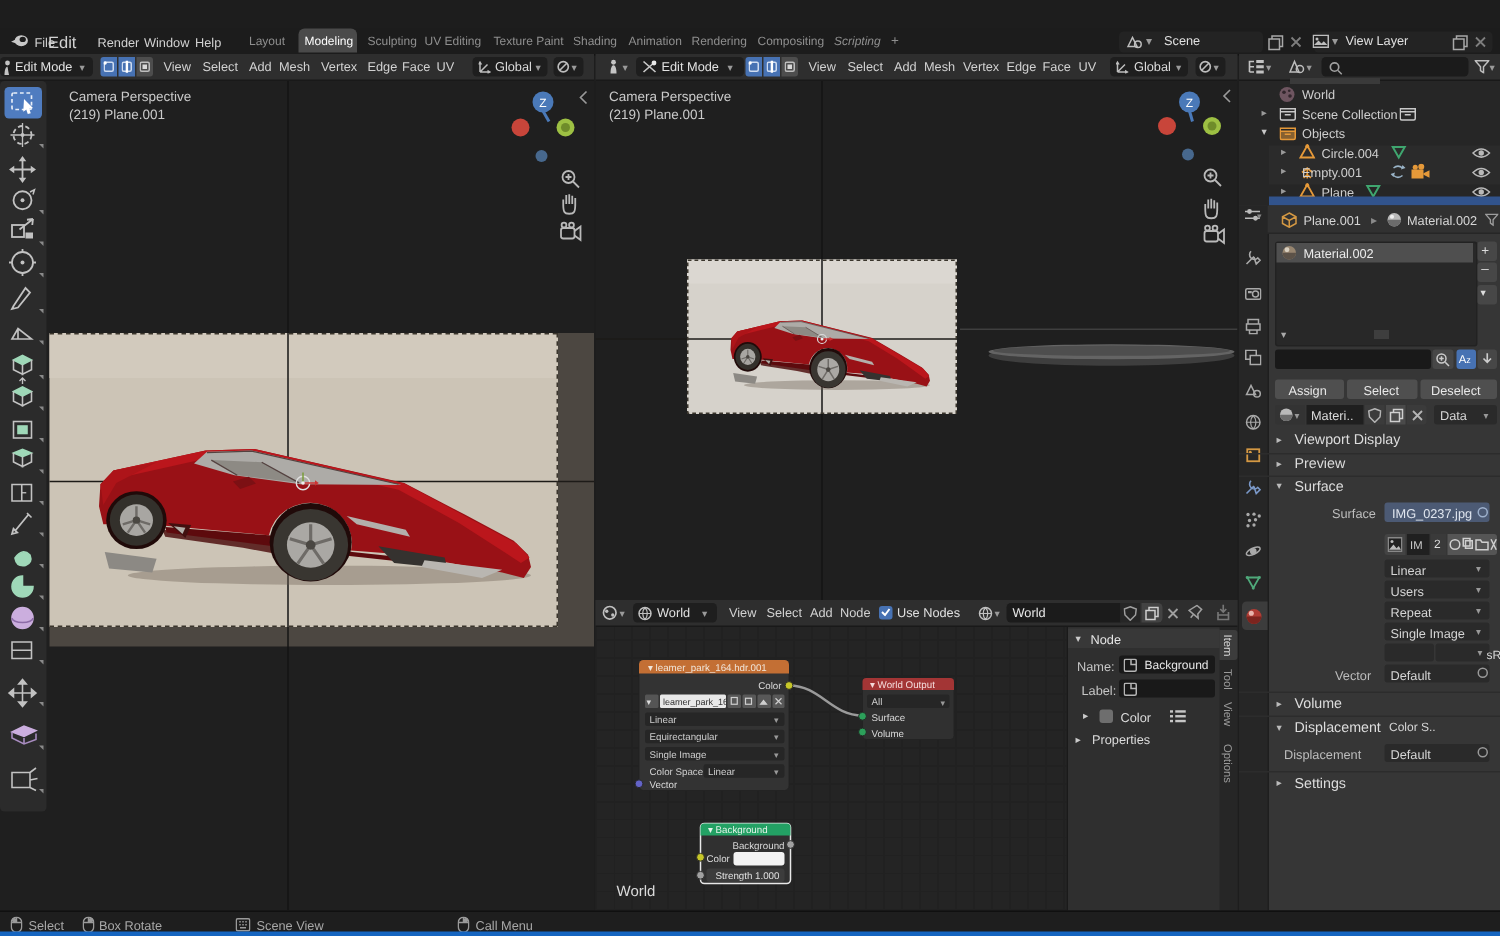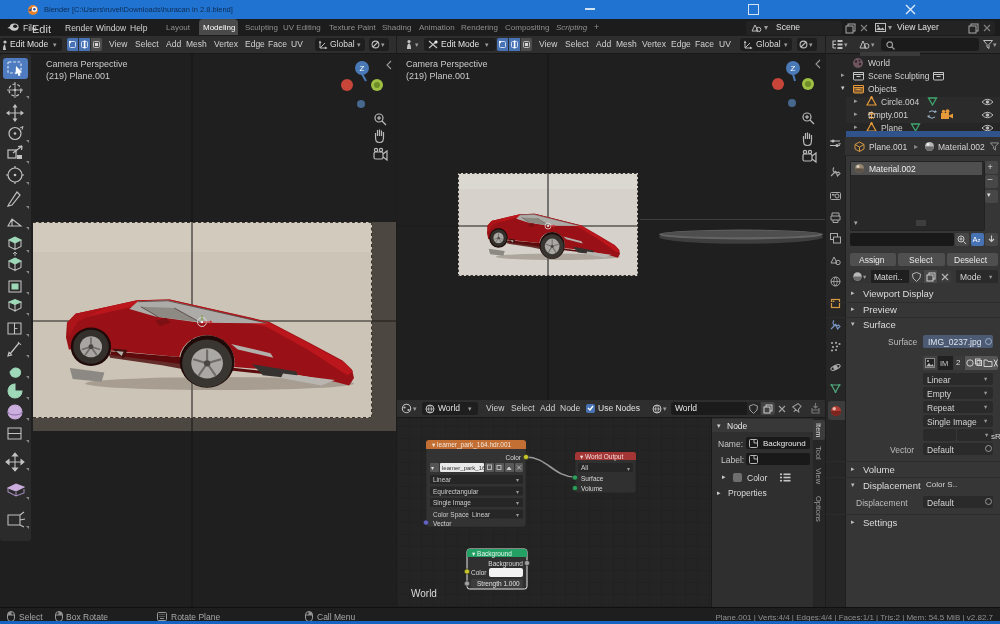--- a/index.html
+++ b/index.html
@@ -7,34 +7,20 @@
        font-family:"Liberation Sans",sans-serif;background:#1d1d1d;
        -webkit-font-smoothing:antialiased;}
   .abs{position:absolute;}
   .txt{color:#d2d2d2;font-size:8.5px;white-space:nowrap;}
   svg{display:block;}
 </style>
 </head>
 <body>
 <div id="app">
 
-  <div class="abs" style="left:0;top:0;width:1000px;height:19px;background:#2173d1;">
-    <svg class="abs" style="left:27px;top:4px;" width="12" height="12" viewBox="0 0 12 12">
-      <circle cx="6" cy="6" r="5" fill="#e8832c"></circle>
-        <circle cx="7.4" cy="5.2" r="2.6" fill="#fff"></circle>
-        <circle cx="7.4" cy="5.2" r="1.2" fill="#1b4aa0"></circle>
-      <path d="M1,6.5 L5,4 L4,7 Z" fill="#1b4aa0"></path>
-    </svg>
-    <div class="abs" style="left:44px;top:5px;font-size:7.5px;color:#0e2c52;">Blender [C:\Users\ruvel\Downloads\huracan in 2.8.blend]</div>
-    <div class="abs" style="left:585px;top:8px;width:10px;height:1.5px;background:#cfe3f5;"></div>
-    <div class="abs" style="left:748px;top:4px;width:9px;height:9px;border:1.5px solid #cfe3f5;"></div>
-    <svg class="abs" style="left:905px;top:4px;" width="11" height="11" viewBox="0 0 11 11">
-      <path d="M1,1 L10,10 M10,1 L1,10" stroke="#dbeafb" stroke-width="1.4"></path>
-    </svg>
-  </div>
 
   <div class="abs" style="left:0;top:19px;width:1000px;height:17px;background:#1c1c1c;border-bottom:1px solid #131313;">
     <svg class="abs" style="left:7px;top:3.5px;" width="12" height="9" viewBox="0 0 15 11">
       <ellipse cx="9" cy="5" rx="5.5" ry="4.6" fill="#c8c8c8"></ellipse>
         <ellipse cx="10.2" cy="4" rx="2.6" ry="2.2" fill="#1c1c1c"></ellipse>
       <path d="M0.5,6 L7,2.5 L5.5,7.5 Z" fill="#c8c8c8"></path>
     </svg>
     <div class="abs txt" style="left:23px;top:3.5px;font-size:8.5px;">File</div>
     <div class="abs txt" style="left:32px;top:3.5px;font-size:11px;">Edit</div>
     <div class="abs txt" style="left:65px;top:3.5px;font-size:8.5px;">Render</div>
@@ -588,21 +574,21 @@
       <circle cx="6" cy="6" r="5" fill="#6e5560"></circle>
         <circle cx="4" cy="4.5" r="1.2" fill="#32262c"></circle>
         <circle cx="8" cy="7" r="1.2" fill="#32262c"></circle>
         <circle cx="7.5" cy="3.5" r="0.9" fill="#32262c"></circle>
     </svg>
     <div class="abs txt" style="left:42px;top:4px;color:#cfcfcf;">World</div>
     <div class="abs" style="left:15px;top:17px;font-size:7px;color:#9a9a9a;">▸</div>
     <svg class="abs" style="left:27px;top:16px;" width="11" height="11" viewBox="0 0 11 11">
         <path d="M0.5,2.5 h10 v6.5 a1,1 0 0 1 -1,1 h-8 a1,1 0 0 1 -1,-1 Z M0.5,4.5 h10 M3.5,6.5 h4" stroke="#c8c8c8" fill="none"></path>
       </svg>
-    <div class="abs txt" style="left:42px;top:17px;color:#cfcfcf;">Scene Sculpting</div>
+    <div class="abs txt" style="left:42px;top:17px;color:#cfcfcf;">Scene Collection</div>
     <svg class="abs" style="left:107px;top:16px;" width="11" height="11" viewBox="0 0 11 11">
         <path d="M0.5,2.5 h10 v6.5 a1,1 0 0 1 -1,1 h-8 a1,1 0 0 1 -1,-1 Z M0.5,4.5 h10 M3.5,6.5 h4" stroke="#c8c8c8" fill="none"></path>
       </svg>
     <div class="abs" style="left:15px;top:30px;font-size:7px;color:#c8c8c8;">▾</div>
     <svg class="abs" style="left:27px;top:29px;" width="11" height="11" viewBox="0 0 11 11">
         <path d="M0.5,2.5 h10 v6.5 a1,1 0 0 1 -1,1 h-8 a1,1 0 0 1 -1,-1 Z M0.5,4.5 h10 M3.5,6.5 h4" stroke="#e59939" fill="none"></path>
         <rect x="0.5" y="4.5" width="10" height="5.5" fill="#e59939" opacity="0.5"></rect>
       </svg>
     <div class="abs txt" style="left:42px;top:30px;color:#cfcfcf;">Objects</div>
     <div class="abs" style="left:20px;top:43px;width:154px;height:13px;background:#2b2b2b;"></div>
@@ -789,21 +775,21 @@
     <div class="abs" style="left:98px;top:133px;width:13px;height:13px;background:#4a4a4a;"></div>
     <svg class="abs" style="left:100px;top:134.5px;" width="10" height="10" viewBox="0 0 10 10">
         <rect x="3" y="1" width="6" height="6" fill="none" stroke="#cfcfcf"></rect>
         <rect x="1" y="3" width="6" height="6" fill="#4a4a4a" stroke="#cfcfcf"></rect>
       </svg>
     <div class="abs" style="left:112px;top:133px;width:13px;height:13px;background:#3b3b3b;border-radius:0 2px 2px 0;"></div>
     <svg class="abs" style="left:114.5px;top:135.5px;" width="8" height="8" viewBox="0 0 8 8">
         <path d="M1,1 L7,7 M7,1 L1,7" stroke="#b5b5b5" stroke-width="1.2"></path>
       </svg>
     <div class="abs" style="left:130px;top:133px;width:42px;height:13px;background:#2a2a2a;border-radius:2px;"></div>
-    <div class="abs" style="left:134px;top:135px;font-size:8.5px;color:#d5d5d5;">Mode</div>
+    <div class="abs" style="left:134px;top:135px;font-size:8.5px;color:#d5d5d5;">Data</div>
     <div class="abs" style="left:163px;top:136px;font-size:6.5px;color:#999;">▾</div>
 
     <div class="abs" style="left:25px;top:152px;font-size:7px;color:#bbb;">▸</div>
     <div class="abs txt" style="left:37px;top:151px;color:#dcdcdc;font-size:9.5px;text-align:right;">Viewport Display</div>
     <div class="abs" style="left:0;top:165px;width:174px;height:1px;background:#2c2c2c;"></div>
     <div class="abs" style="left:25px;top:168px;font-size:7px;color:#bbb;">▸</div>
     <div class="abs txt" style="left:37px;top:167px;color:#dcdcdc;font-size:9.5px;">Preview</div>
     <div class="abs" style="left:0;top:180px;width:174px;height:1px;background:#2c2c2c;"></div>
     <div class="abs" style="left:25px;top:183px;font-size:7px;color:#bbb;">▾</div>
     <div class="abs txt" style="left:37px;top:182px;color:#dcdcdc;font-size:9.5px;">Surface</div>
@@ -828,21 +814,21 @@
       <circle cx="4" cy="5" r="3.2" fill="none" stroke="#cfcfcf"></circle>
       <rect x="11" y="2.5" width="4.5" height="5" fill="none" stroke="#cfcfcf"></rect>
         <rect x="9.5" y="1" width="4.5" height="5" fill="none" stroke="#cfcfcf"></rect>
       <path d="M18,2 h3 l1,1.5 h4 v5 h-8 Z" fill="none" stroke="#cfcfcf"></path>
       <path d="M28,1.5 l3.5,7 M31.5,1.5 l-3.5,7" stroke="#cfcfcf"></path>
     </svg>
     <div class="abs" style="left:97px;top:236px;width:70px;height:12px;background:#2a2a2a;border-radius:2px;"></div>
     <div class="abs" style="left:101px;top:238px;font-size:8.5px;color:#d5d5d5;">Linear</div>
     <div class="abs" style="left:158px;top:238px;font-size:6.5px;color:#999;">▾</div>
     <div class="abs" style="left:97px;top:250px;width:70px;height:12px;background:#2a2a2a;border-radius:2px;"></div>
-    <div class="abs" style="left:101px;top:252px;font-size:8.5px;color:#d5d5d5;">Empty</div>
+    <div class="abs" style="left:101px;top:252px;font-size:8.5px;color:#d5d5d5;">Users</div>
     <div class="abs" style="left:158px;top:252px;font-size:6.5px;color:#999;">▾</div>
     <div class="abs" style="left:97px;top:264px;width:70px;height:12px;background:#2a2a2a;border-radius:2px;"></div>
     <div class="abs" style="left:101px;top:266px;font-size:8.5px;color:#d5d5d5;">Repeat</div>
     <div class="abs" style="left:158px;top:266px;font-size:6.5px;color:#999;">▾</div>
     <div class="abs" style="left:97px;top:278px;width:70px;height:12px;background:#2a2a2a;border-radius:2px;"></div>
     <div class="abs" style="left:101px;top:280px;font-size:8.5px;color:#d5d5d5;">Single Image</div>
     <div class="abs" style="left:158px;top:280px;font-size:6.5px;color:#999;">▾</div>
     <div class="abs" style="left:97px;top:292px;width:33px;height:12px;background:#2a2a2a;border-radius:2px;overflow:hidden;"></div>
     <div class="abs" style="left:100px;top:294.5px;font-size:8px;color:#d5d5d5;margin-top:48px;">Color S..</div>
     <div class="abs" style="left:131px;top:292px;width:36px;height:12px;background:#2a2a2a;border-radius:2px;"></div>
@@ -878,24 +864,23 @@
     <svg class="abs" style="left:55px;top:3px;" width="8" height="11" viewBox="0 0 8 11">
         <rect x="0.5" y="0.5" width="7" height="10" rx="3.5" fill="none" stroke="#9a9a9a"></rect>
         <path d="M4,0.5 L4,4 M0.5,4 L7.5,4" stroke="#9a9a9a"></path>
         <rect x="4" y="1" width="3" height="3" rx="1.5" fill="#9a9a9a"></rect>
       </svg>
     <div class="abs" style="left:66px;top:4px;font-size:8.5px;color:#a8a8a8;">Box Rotate</div>
     <svg class="abs" style="left:157px;top:3px;" width="10" height="11" viewBox="0 0 10 11">
         <rect x="0.5" y="1.5" width="9" height="8" rx="1" fill="none" stroke="#9a9a9a"></rect>
         <path d="M2.5,3.5 h1 M4.5,3.5 h1 M6.5,3.5 h1 M2.5,5.5 h1 M4.5,5.5 h1 M6.5,5.5 h1 M3,7.5 h4" stroke="#9a9a9a" stroke-width="0.9"></path>
       </svg>
-    <div class="abs" style="left:171px;top:4px;font-size:8.5px;color:#a8a8a8;">Rotate Plane</div>
+    <div class="abs" style="left:171px;top:4px;font-size:8.5px;color:#a8a8a8;">Scene View</div>
     <svg class="abs" style="left:305px;top:3px;" width="8" height="11" viewBox="0 0 8 11">
         <rect x="0.5" y="0.5" width="7" height="10" rx="3.5" fill="none" stroke="#9a9a9a"></rect>
         <path d="M4,0.5 L4,4 M0.5,4 L7.5,4" stroke="#9a9a9a"></path>
         <rect x="4" y="1" width="3" height="3" rx="1.5" fill="#9a9a9a"></rect>
       </svg>
     <div class="abs" style="left:317px;top:4px;font-size:8.5px;color:#a8a8a8;">Call Menu</div>
-    <div class="abs" style="right:7px;top:4.5px;font-size:8px;color:#909090;">Plane.001 | Verts:4/4 | Edges:4/4 | Faces:1/1 | Tris:2 | Mem: 54.5 MiB | v2.82.7</div>
   </div>
   <div class="abs" style="left:0;top:621px;width:1000px;height:3px;background:#1565c0;"></div>
 
 </div>
 
 </body></html>

